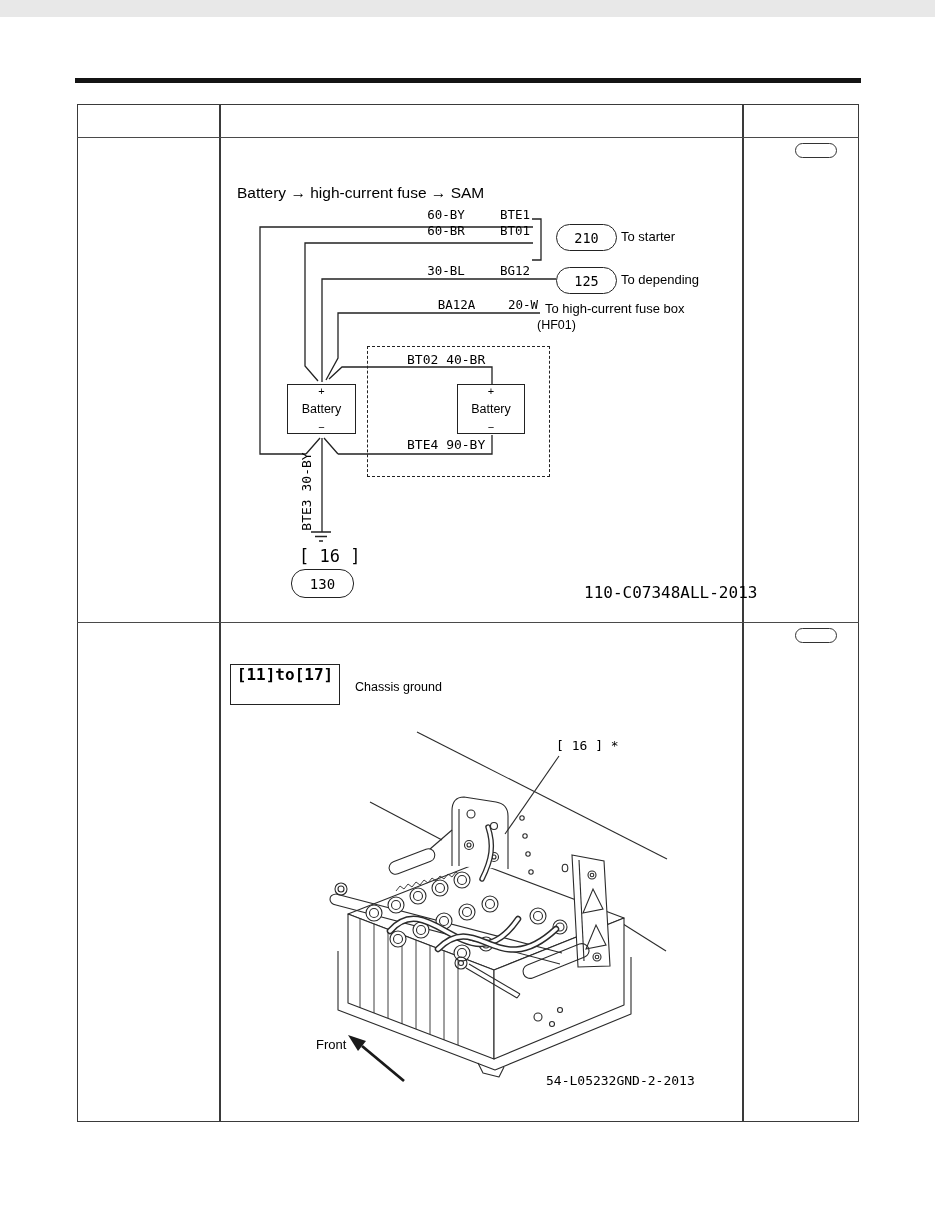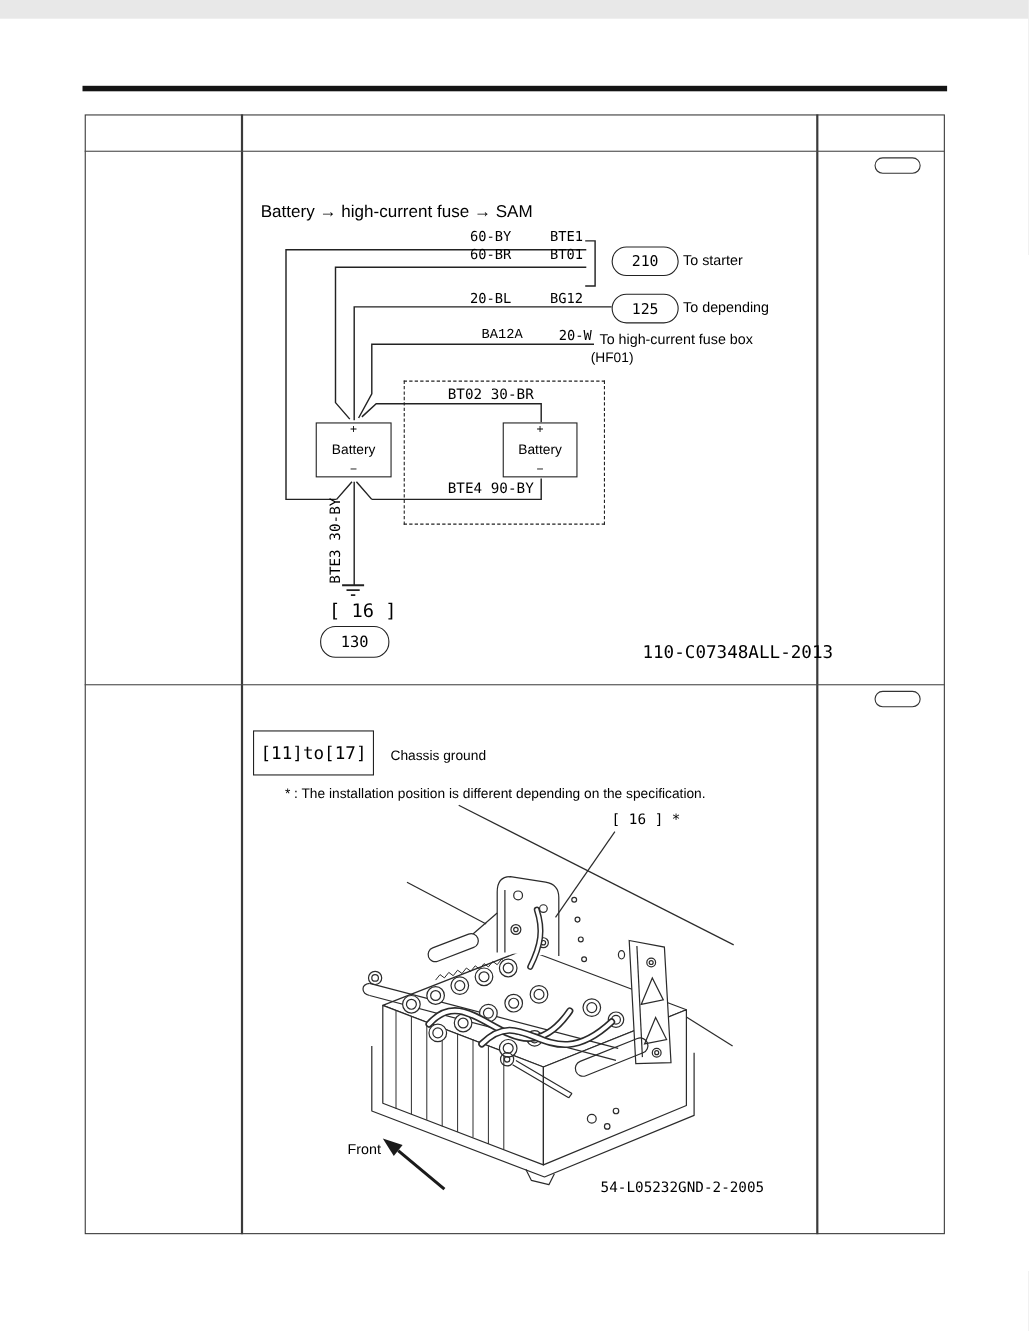--- a/index.html
+++ b/index.html
@@ -19,21 +19,21 @@
   .oval{position:absolute;border:1.5px solid #222;border-radius:14px;display:flex;
         align-items:center;justify-content:center;background:#fff;}
   .battery-box{position:absolute;width:69px;height:50px;border:1.5px solid #222;background:#fff;
         display:flex;flex-direction:column;justify-content:space-between;align-items:center;
         padding:1px 0;box-sizing:border-box;}
   .battery-box .sign{font-size:11px;line-height:10px;}
   .battery-box .bname{font-size:12.5px;line-height:12px;}
   .dash-box{position:absolute;left:367px;top:329px;width:181px;height:129px;border:1.4px dashed #222;}
   .pill{position:absolute;width:40px;height:13px;border:1.5px solid #333;border-radius:8px;background:#fff;}
   .range-box{position:absolute;left:230px;top:647px;width:108px;height:39px;border:1.6px solid #222;
-        display:flex;align-items:center;justify-content:center;font-size:16px;}
+        display:flex;justify-content:center;font-size:16px;font-weight:bold;}
   svg{position:absolute;left:0;top:0;}
 </style>
 </head>
 <body>
 
 <div class="page">
 
   <div class="top-rule"></div>
 
   <div class="tbl-outer"></div>
@@ -167,23 +167,23 @@
     <path d="M404 1064 L362 1029" stroke="#1a1a1a" stroke-width="2.8" fill="none"></path>
     <polygon points="348,1018 366,1024 358,1034" fill="#1a1a1a"></polygon>
   </svg>
 
   <div class="abs sans" style="left:237px;top:167px;font-size:15.5px;">Battery → high-current fuse → SAM</div>
 
   <span class="abs mono wlab ralign" style="left:420px;top:191px;width:52px;">60-BY</span>
   <span class="abs mono wlab ralign" style="left:495px;top:191px;width:40px;">BTE1</span>
   <span class="abs mono wlab ralign" style="left:420px;top:207px;width:52px;">60-BR</span>
   <span class="abs mono wlab ralign" style="left:495px;top:207px;width:40px;">BT01</span>
-  <span class="abs mono wlab ralign" style="left:420px;top:247px;width:52px;">20-BL</span>
+  <span class="abs mono wlab ralign" style="left:420px;top:247px;width:52px;">30-BL</span>
   <span class="abs mono wlab ralign" style="left:495px;top:247px;width:40px;">BG12</span>
-  <span class="abs mono wlab ralign" style="left:430px;top:281px;width:53px;font-family:Liberation Mono, monospace;">BA12A</span>
+  <span class="abs mono wlab ralign" style="left:430px;top:281px;width:53px;">BA12A</span>
   <span class="abs mono wlab ralign" style="left:503px;top:281px;width:40px;">20-W</span>
 
   <div class="oval" style="left:556px;top:207px;width:59px;height:25px;">
     <span class="mono" style="font-size:13.5px;text-align:center;">210</span>
   </div>
   <span class="abs sans" style="left:621px;top:212px;font-size:13px;">To starter</span>
 
   <div class="oval" style="left:556px;top:250px;width:59px;height:25px;">
     <span class="mono" style="font-size:13.5px;">125</span>
   </div>
@@ -198,33 +198,32 @@
     <span class="sign">+</span>
     <span class="bname">Battery</span>
     <span class="sign">−</span>
   </div>
   <div class="battery-box" style="left:457px;top:367px;width:68px;">
     <span class="sign">+</span>
     <span class="bname">Battery</span>
     <span class="sign">−</span>
   </div>
 
-  <span class="abs mono" style="left:407px;top:335px;font-size:13px;">BT02 30-BR</span>
+  <span class="abs mono" style="left:407px;top:335px;font-size:13px;">BT02 40-BR</span>
   <span class="abs mono" style="left:407px;top:420px;font-size:13px;">BTE4 90-BY</span>
   <span class="abs mono" style="left:258px;top:467px;width:96px;text-align:center;font-size:13px;transform:rotate(-90deg);">BTE3 30-BY</span>
 
   <span class="abs mono" style="left:299px;top:529px;font-size:17px;">[ 16 ]</span>
   <div class="oval" style="left:291px;top:552px;width:61px;height:27px;">
     <span class="mono" style="font-size:14px;">130</span>
   </div>
 
   <span class="abs mono" style="left:584px;top:566px;font-size:16px;">110-C07348ALL-2013</span>
 
   <div class="range-box mono">
     <span>[11]to[17]</span>
   </div>
   <span class="abs sans" style="left:355px;top:663px;font-size:12.5px;">Chassis ground</span>
-  <span class="abs sans" style="left:259px;top:697px;font-size:12.5px;">* : The installation position is different depending on the specification.</span>
   <span class="abs mono" style="left:556px;top:721px;font-size:13px;">[ 16 ] *</span>
   <span class="abs sans" style="left:316px;top:1020px;font-size:13px;">Front</span>
-  <span class="abs mono" style="left:546px;top:1056px;font-size:13px;">54-L05232GND-2-2005</span>
+  <span class="abs mono" style="left:546px;top:1056px;font-size:13px;">54-L05232GND-2-2013</span>
 
 </div>
 
 </body></html>

